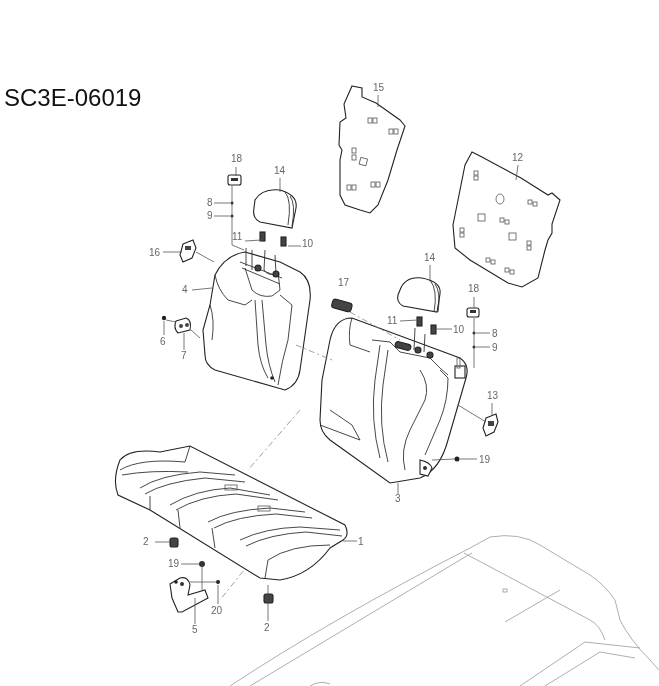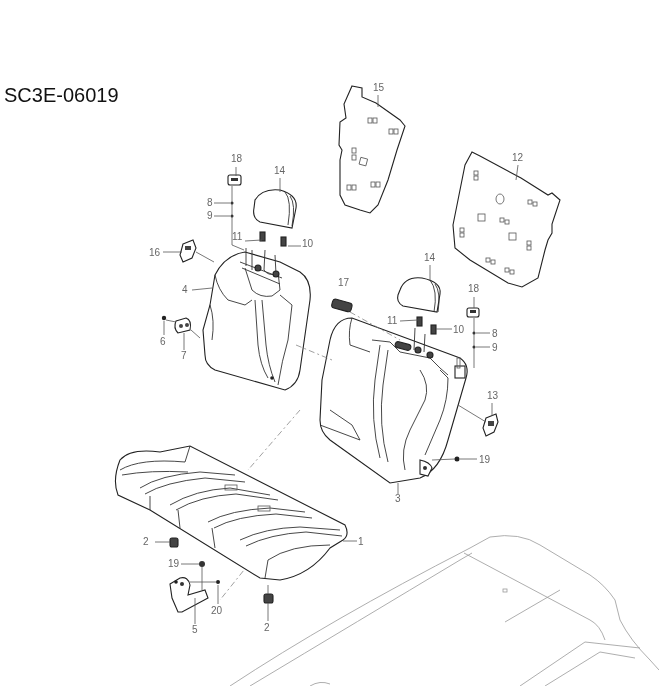--- a/index.html
+++ b/index.html
@@ -1,17 +1,17 @@
 <!DOCTYPE html>
 <html><head>
 <meta charset="utf-8">
 <style>
   html, body { margin: 0; padding: 0; background: #ffffff; }
   body { width: 659px; height: 686px; position: relative; overflow: hidden; font-family: "Liberation Sans", sans-serif; }
-  .diagram-id { position: absolute; left: 4px; top: 84px; font-size: 20px; color: #111; letter-spacing: 0px; }
+  .diagram-id { position: absolute; left: 4px; top: 84px; font-size: 24px; color: #111; letter-spacing: 0px; }
   svg { position: absolute; left: 0; top: 0; }
   .callout { font-family: "Liberation Sans", sans-serif; font-size: 10px; fill: #666; }
   .lead { stroke: #555; stroke-width: 0.8; fill: none; }
   .thin { stroke: #555; stroke-width: 0.8; fill: none; }
   .part { stroke: #222; stroke-width: 1.1; fill: #fff; }
   .part-dark { stroke: #222; stroke-width: 1.1; fill: #444; }
   .seam { stroke: #333; stroke-width: 0.9; fill: none; }
   .car { stroke: #999; stroke-width: 0.8; fill: none; }
   .dash { stroke: #777; stroke-width: 0.7; stroke-dasharray: 6 3 2 3; fill: none; }
 </style>

